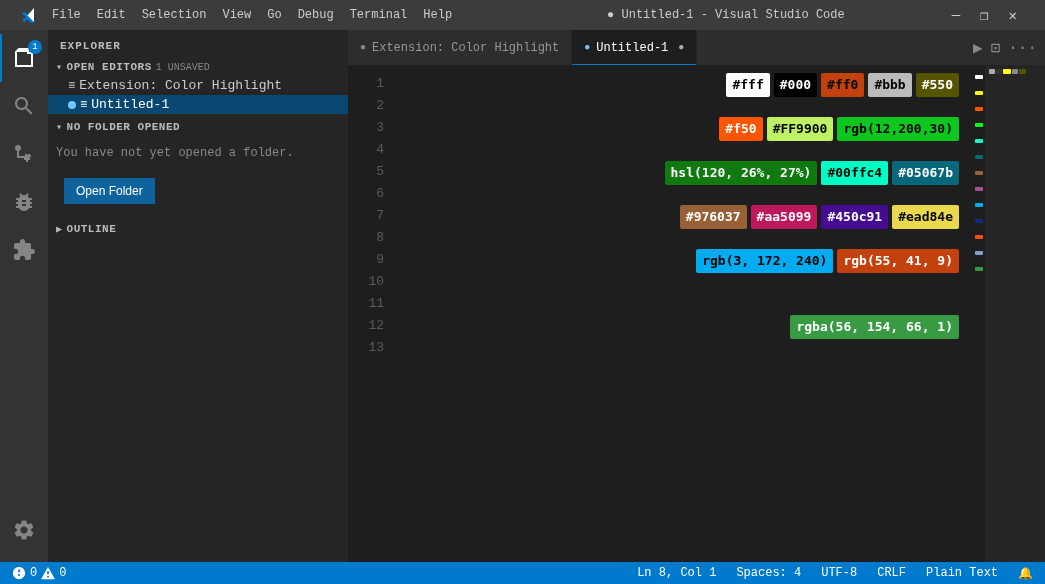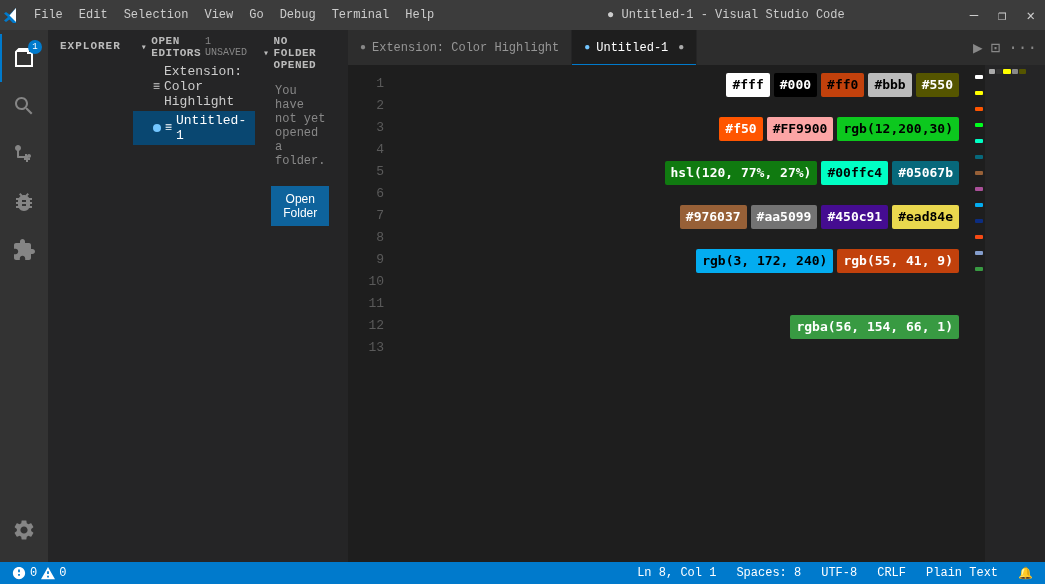--- a/index.html
+++ b/index.html
@@ -1,50 +1,50 @@
 <!DOCTYPE html>
 <html><head>
   <meta charset="utf-8">
   <style>
     * { margin: 0; padding: 0; box-sizing: border-box; }
     body { background: #1e1e1e; color: #d4d4d4; font-family: 'Consolas', 'Courier New', monospace; font-size: 13px; width: 1045px; height: 584px; overflow: hidden; display: flex; flex-direction: column; }
 
     
-    .titlebar { background: #3c3c3c; height: 30px; display: flex; align-items: center; justify-content: space-between; padding: 0 4px; flex-shrink: 0; }
+    .titlebar { background: #3c3c3c; height: 30px; display: flex; align-items: center; justify-content: space-between; padding: 0 22px; flex-shrink: 0; }
     .titlebar-left { display: flex; align-items: center; gap: 8px; }
     .titlebar-menu { display: flex; gap: 4px; font-size: 12px; }
     .titlebar-menu span { padding: 2px 6px; cursor: pointer; color: #ccc; }
     .titlebar-center { font-size: 12px; color: #ccc; margin-left: 48px; }
     .titlebar-right { display: flex; gap: 8px; }
     .titlebar-btn { font-size: 14px; color: #ccc; cursor: pointer; padding: 0 6px; }
 
     
     .main { display: flex; flex: 1; overflow: hidden; }
 
     
     .activity-bar { width: 48px; background: #333333; display: flex; flex-direction: column; align-items: center; padding-top: 4px; flex-shrink: 0; }
     .activity-icon { width: 48px; height: 48px; display: flex; align-items: center; justify-content: center; cursor: pointer; color: #858585; font-size: 22px; position: relative; }
     .activity-icon.active { color: #ffffff; }
     .activity-icon.active::before { content: ''; position: absolute; left: 0; top: 0; bottom: 0; width: 2px; background: #007acc; }
     .activity-icon .badge { position: absolute; top: 6px; right: 6px; background: #007acc; color: white; border-radius: 50%; width: 14px; height: 14px; font-size: 9px; display: flex; align-items: center; justify-content: center; }
     .activity-bottom { margin-bottom: 8px; }
 
     
-    .sidebar { width: 300px; background: #252526; display: flex; flex-direction: row; flex-shrink: 0; overflow: hidden; }
+    .sidebar { width: 300px; background: #252526; display: flex; flex-direction: column; flex-shrink: 0; overflow: hidden; }
     .sidebar-header { padding: 10px 12px 4px; font-size: 11px; font-weight: bold; color: #bbbbbb; letter-spacing: 1px; text-transform: uppercase; }
     .sidebar-section { padding: 2px 0; }
     .sidebar-section-header { display: flex; align-items: center; padding: 3px 8px; font-size: 11px; font-weight: bold; color: #bbbbbb; text-transform: uppercase; letter-spacing: 0.5px; cursor: pointer; }
     .sidebar-section-header .arrow { margin-right: 4px; font-size: 10px; }
     .sidebar-section-header .badge { margin-left: 4px; font-size: 10px; color: #888; font-weight: normal; text-transform: none; letter-spacing: 0; }
     .sidebar-item { display: flex; align-items: center; padding: 2px 8px 2px 20px; cursor: pointer; font-size: 13px; color: #cccccc; }
     .sidebar-item.active { background: #094771; color: white; }
     .sidebar-item .item-icon { margin-right: 4px; font-size: 12px; }
     .sidebar-item .dot { width: 8px; height: 8px; border-radius: 50%; background: #73c6ff; margin-right: 4px; flex-shrink: 0; }
 
-    .no-folder { padding: 10px 20px; font-size: 12px; color: #888; }
+    .no-folder { padding: 10px 8px; font-size: 12px; color: #888; }
     .open-folder-btn { margin: 8px 16px; padding: 6px 12px; background: #0e639c; color: white; border: none; cursor: pointer; font-size: 12px; text-align: center; }
 
     .outline-section { margin-top: 4px; }
 
     
     .editor-area { flex: 1; display: flex; flex-direction: column; overflow: hidden; }
 
     
     .tabs { background: #2d2d2d; display: flex; align-items: stretch; height: 35px; flex-shrink: 0; }
     .tab { display: flex; align-items: center; padding: 0 12px; font-size: 12px; color: #969696; cursor: pointer; border-right: 1px solid #252526; min-width: 120px; position: relative; gap: 6px; }
@@ -216,37 +216,37 @@
             <span class="color-chip" style="background:#000000;color:#ffffff">#000</span>
             <span class="color-chip" style="background:#c2410c;color:#000000">#ff0</span>
             <span class="color-chip" style="background:#bbbbbb;color:#000000">#bbb</span>
             <span class="color-chip" style="background:#555500;color:#ffffff">#550</span>
           </div>
 
           <div class="code-line"></div>
 
           <div class="code-line">
             <span class="color-chip" style="background:#ff5500;color:#ffffff">#f50</span>
-            <span class="color-chip" style="background:#fca5a5;color:#000000">#FF9900</span>
+            <span class="color-chip" style="background:#bef264;color:#000000">#FF9900</span>
             <span class="color-chip" style="background:rgb(12,200,30);color:#000000">rgb(12,200,30)</span>
           </div>
 
           <div class="code-line"></div>
 
           <div class="code-line">
-            <span class="color-chip" style="background:hsl(120,77%,27%);color:#ffffff">hsl(120, 77%, 27%)</span>
+            <span class="color-chip" style="background:hsl(120,77%,27%);color:#ffffff">hsl(120, 26%, 27%)</span>
             <span class="color-chip" style="background:#00ffc4;color:#000000">#00ffc4</span>
             <span class="color-chip" style="background:#07687b;color:#ffffff">#05067b</span>
           </div>
 
           <div class="code-line"></div>
 
           <div class="code-line">
             <span class="color-chip" style="background:#976037;color:#ffffff">#976037</span>
-            <span class="color-chip" style="background:#737373;color:#ffffff">#aa5099</span>
+            <span class="color-chip" style="background:#be185d;color:#ffffff">#aa5099</span>
             <span class="color-chip" style="background:#450c91;color:#ffffff">#450c91</span>
             <span class="color-chip" style="background:#ead84e;color:#000000">#ead84e</span>
           </div>
 
           <div class="code-line"></div>
 
           <div class="code-line">
             <span class="color-chip" style="background:rgb(3,172,240);color:#000000">rgb(3, 172, 240)</span>
             <span class="color-chip" style="background:#c2410c;color:#ffffff">rgb(55, 41, 9)</span>
           </div>
@@ -306,21 +306,21 @@
         <path d="M8 1L0 15h16L8 1zm1 12H7v-2h2v2zm0-4H7V6h2v3z"></path>
       </svg>
       <span>0</span>
     </div>
   </div>
   <div class="status-bar-right">
     <div class="status-item">
       <span>Ln 8, Col 1</span>
     </div>
     <div class="status-item">
-      <span>Spaces: 8</span>
+      <span>Spaces: 4</span>
     </div>
     <div class="status-item">
       <span>UTF-8</span>
     </div>
     <div class="status-item">
       <span>CRLF</span>
     </div>
     <div class="status-item">
       <span>Plain Text</span>
     </div>

